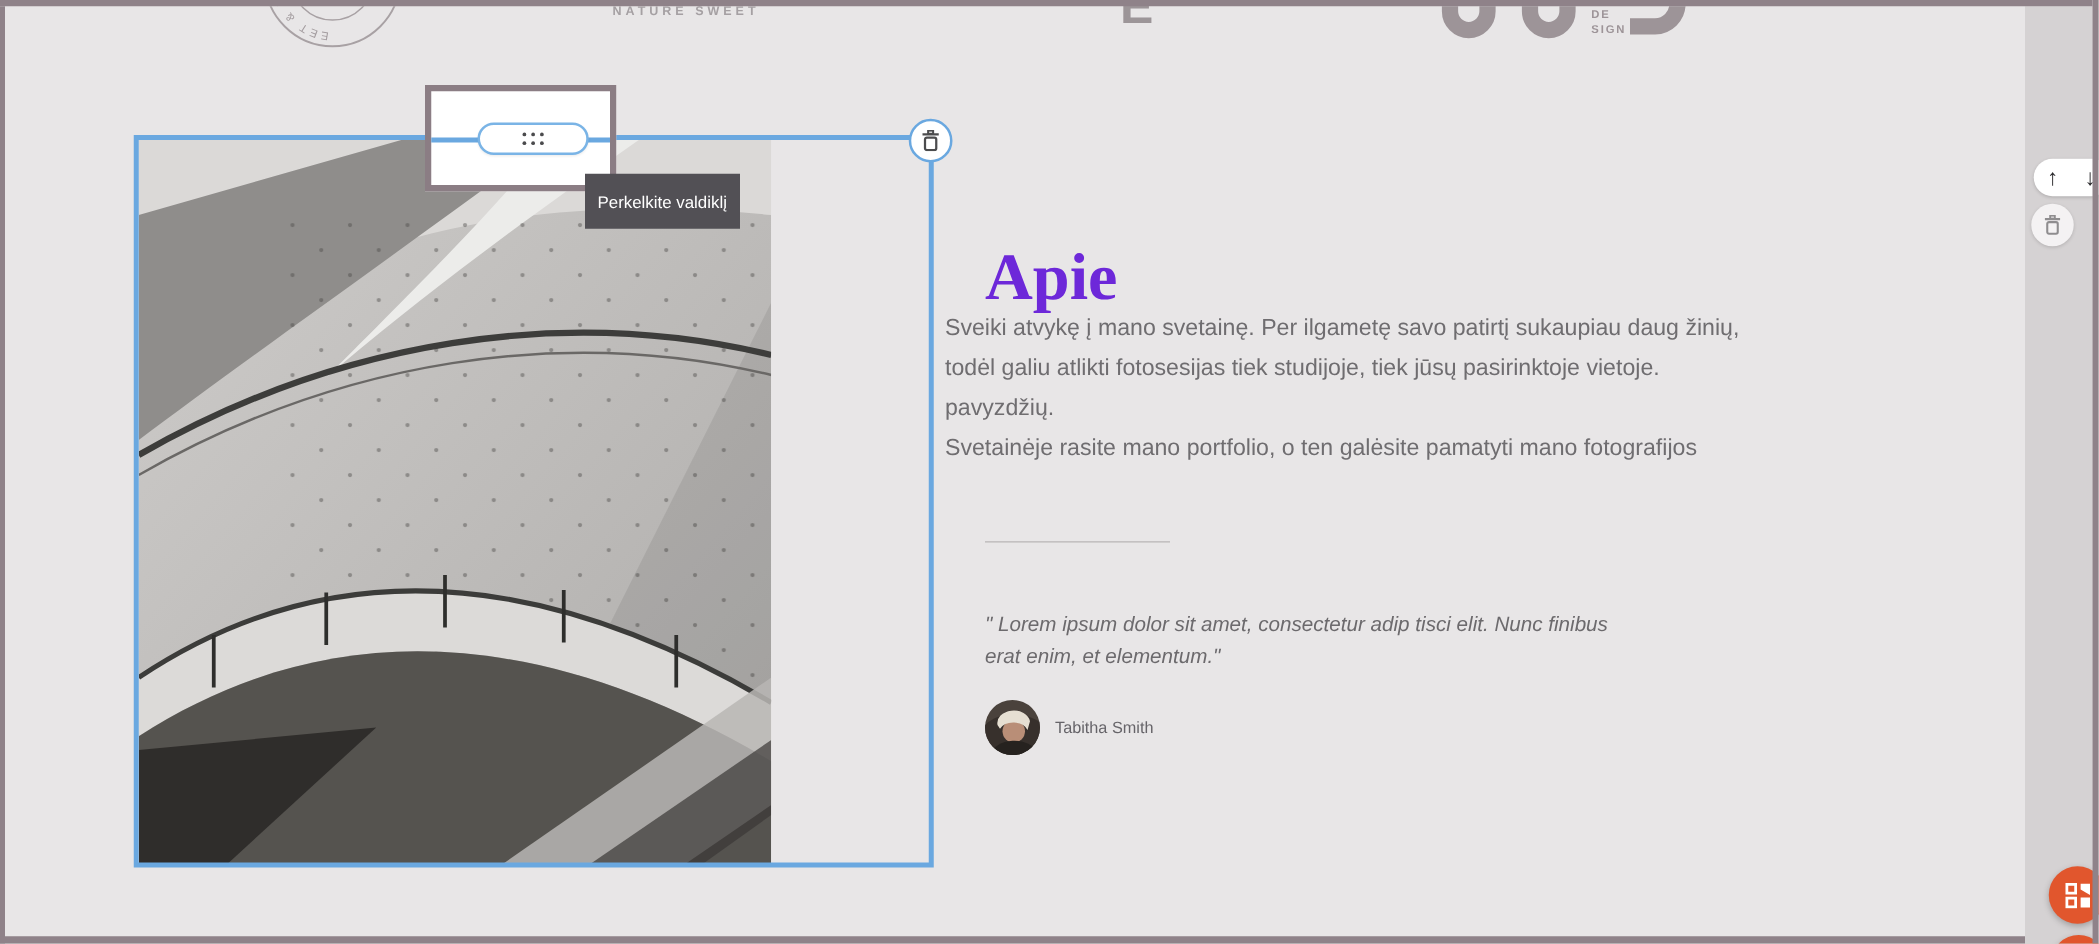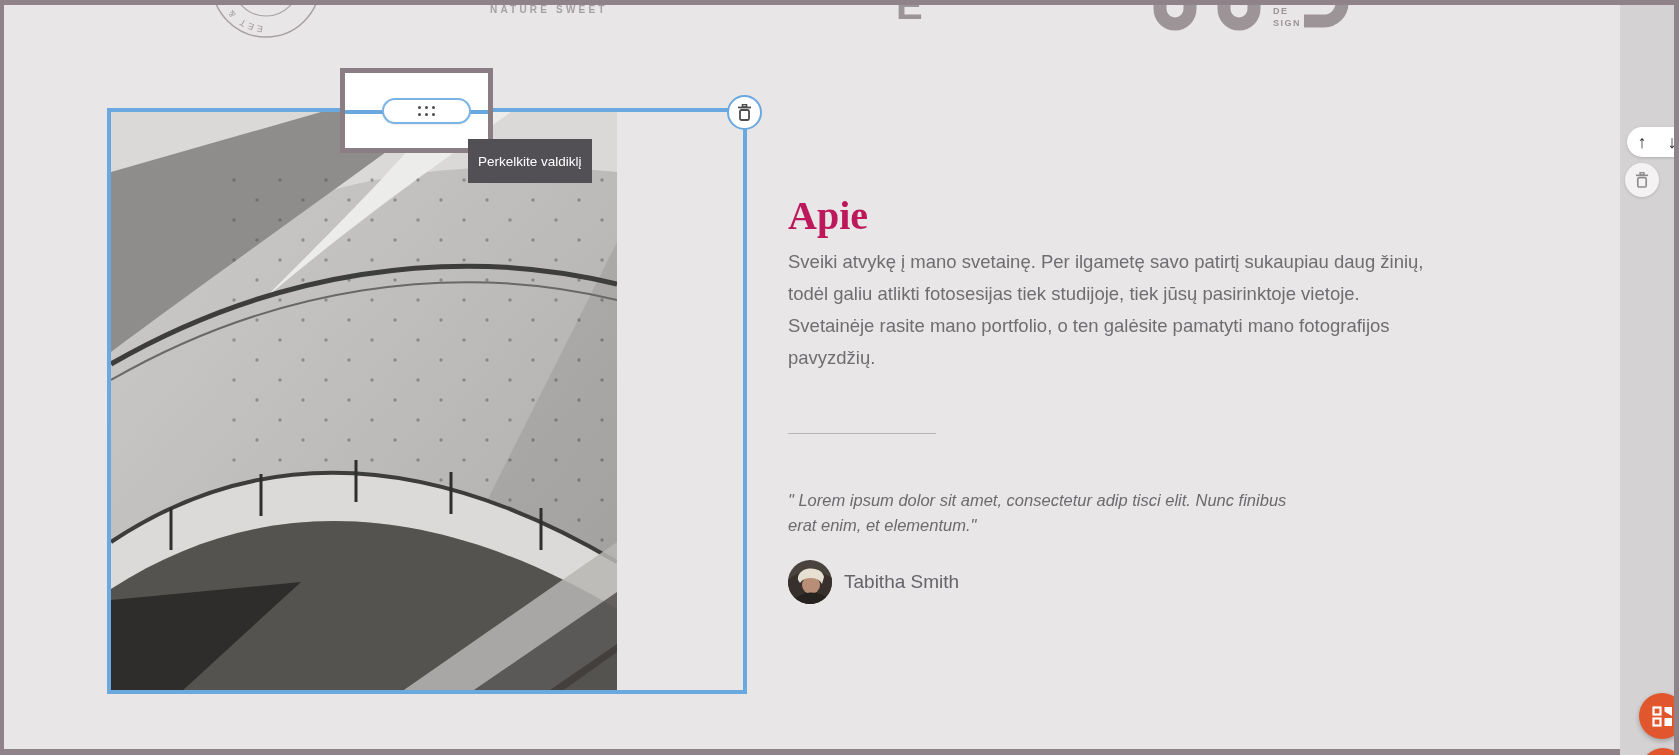--- a/index.html
+++ b/index.html
@@ -28,28 +28,28 @@
   #drag-pill{left:382px;top:98px;width:89px;height:26px;background:#fff;border:2px solid #7ab4e6;border-radius:13px;z-index:8;
     display:flex;align-items:center;justify-content:center;box-shadow:0 1px 2px rgba(0,0,0,.08);}
   .dots{display:grid;grid-template-columns:repeat(3,3px);grid-template-rows:repeat(2,3px);gap:4px;}
   .dots i{width:3px;height:3px;border-radius:50%;background:#4b4b4d;}
   #tooltip{left:468px;top:139px;height:44px;background:#525055;color:#fff;font-size:13.5px;
     display:flex;align-items:center;padding:0 10px;z-index:9;white-space:nowrap;}
   #sel-trash{left:727px;top:95px;width:35px;height:35px;border-radius:50%;background:#fff;border:2.5px solid #6aa8e0;
     z-index:7;display:flex;align-items:center;justify-content:center;}
   
   #about-heading{left:788px;top:192px;font-family:"Liberation Serif",serif;font-weight:bold;
-    font-size:40px;color:#be185d;z-index:1;}
-  #about-paragraph{left:788px;top:246px;width:660px;z-index:1;}
+    font-size:53px;color:#6d28d9;z-index:1;}
+  #about-paragraph{left:756px;top:246px;width:660px;z-index:1;}
   #about-paragraph div{height:32px;line-height:32px;font-size:18.5px;color:#6f6d70;white-space:nowrap;}
   #divider{left:788px;top:433px;width:148px;height:1px;background:#b8b5b6;z-index:1;}
   #quote{left:788px;top:488px;width:540px;z-index:1;}
   #quote div{height:25px;line-height:25px;font-size:16.5px;font-style:italic;color:#6c6a6d;white-space:nowrap;}
   #avatar{left:788px;top:560px;width:44px;height:44px;border-radius:50%;overflow:hidden;z-index:1;}
-  #author-name{left:844px;top:560px;height:44px;line-height:44px;font-size:19px;color:#666469;z-index:1;}
+  #author-name{left:844px;top:560px;height:44px;line-height:44px;font-size:13px;color:#666469;z-index:1;}
   
   #move-pill{left:1627px;top:127px;width:62px;height:30px;background:#fff;border-radius:15px;z-index:30;
     display:flex;align-items:center;box-shadow:0 1px 3px rgba(0,0,0,.18);}
   #move-pill span{width:30px;text-align:center;font-size:18px;font-weight:bold;color:#2c2b2e;}
   #gutter-trash{left:1625px;top:163px;width:34px;height:34px;border-radius:50%;background:#f4f2f3;z-index:30;
     display:flex;align-items:center;justify-content:center;box-shadow:0 1px 3px rgba(0,0,0,.15);}
   .fab{border-radius:50%;background:#e1562d;z-index:65;display:flex;align-items:center;justify-content:center;
     box-shadow:0 2px 5px rgba(0,0,0,.25);}
   #fab-widgets{left:1639px;top:693px;width:46px;height:46px;}
   #fab-secondary{left:1641px;top:748px;width:44px;height:44px;}
@@ -142,22 +142,22 @@
       <line x1="1" y1="3.5" x2="14" y2="3.5" stroke="#4c4c4e" stroke-width="1.8"></line>
       <rect x="3" y="6" width="9" height="10" rx="1.5" fill="none" stroke="#4c4c4e" stroke-width="1.8"></rect>
     </svg>
   </div>
 
   <div class="abs" id="about-heading">Apie</div>
 
   <div class="abs" id="about-paragraph">
     <div>Sveiki atvykę į mano svetainę. Per ilgametę savo patirtį sukaupiau daug žinių,</div>
     <div>todėl galiu atlikti fotosesijas tiek studijoje, tiek jūsų pasirinktoje vietoje.</div>
+    <div>pavyzdžių.</div>
     <div>Svetainėje rasite mano portfolio, o ten galėsite pamatyti mano fotografijos</div>
-    <div>pavyzdžių.</div>
   </div>
 
   <div class="abs" id="divider"></div>
 
   <div class="abs" id="quote">
     <div>" Lorem ipsum dolor sit amet, consectetur adip tisci elit. Nunc finibus</div>
     <div>erat enim, et elementum."</div>
   </div>
 
   <div class="abs" id="avatar">

